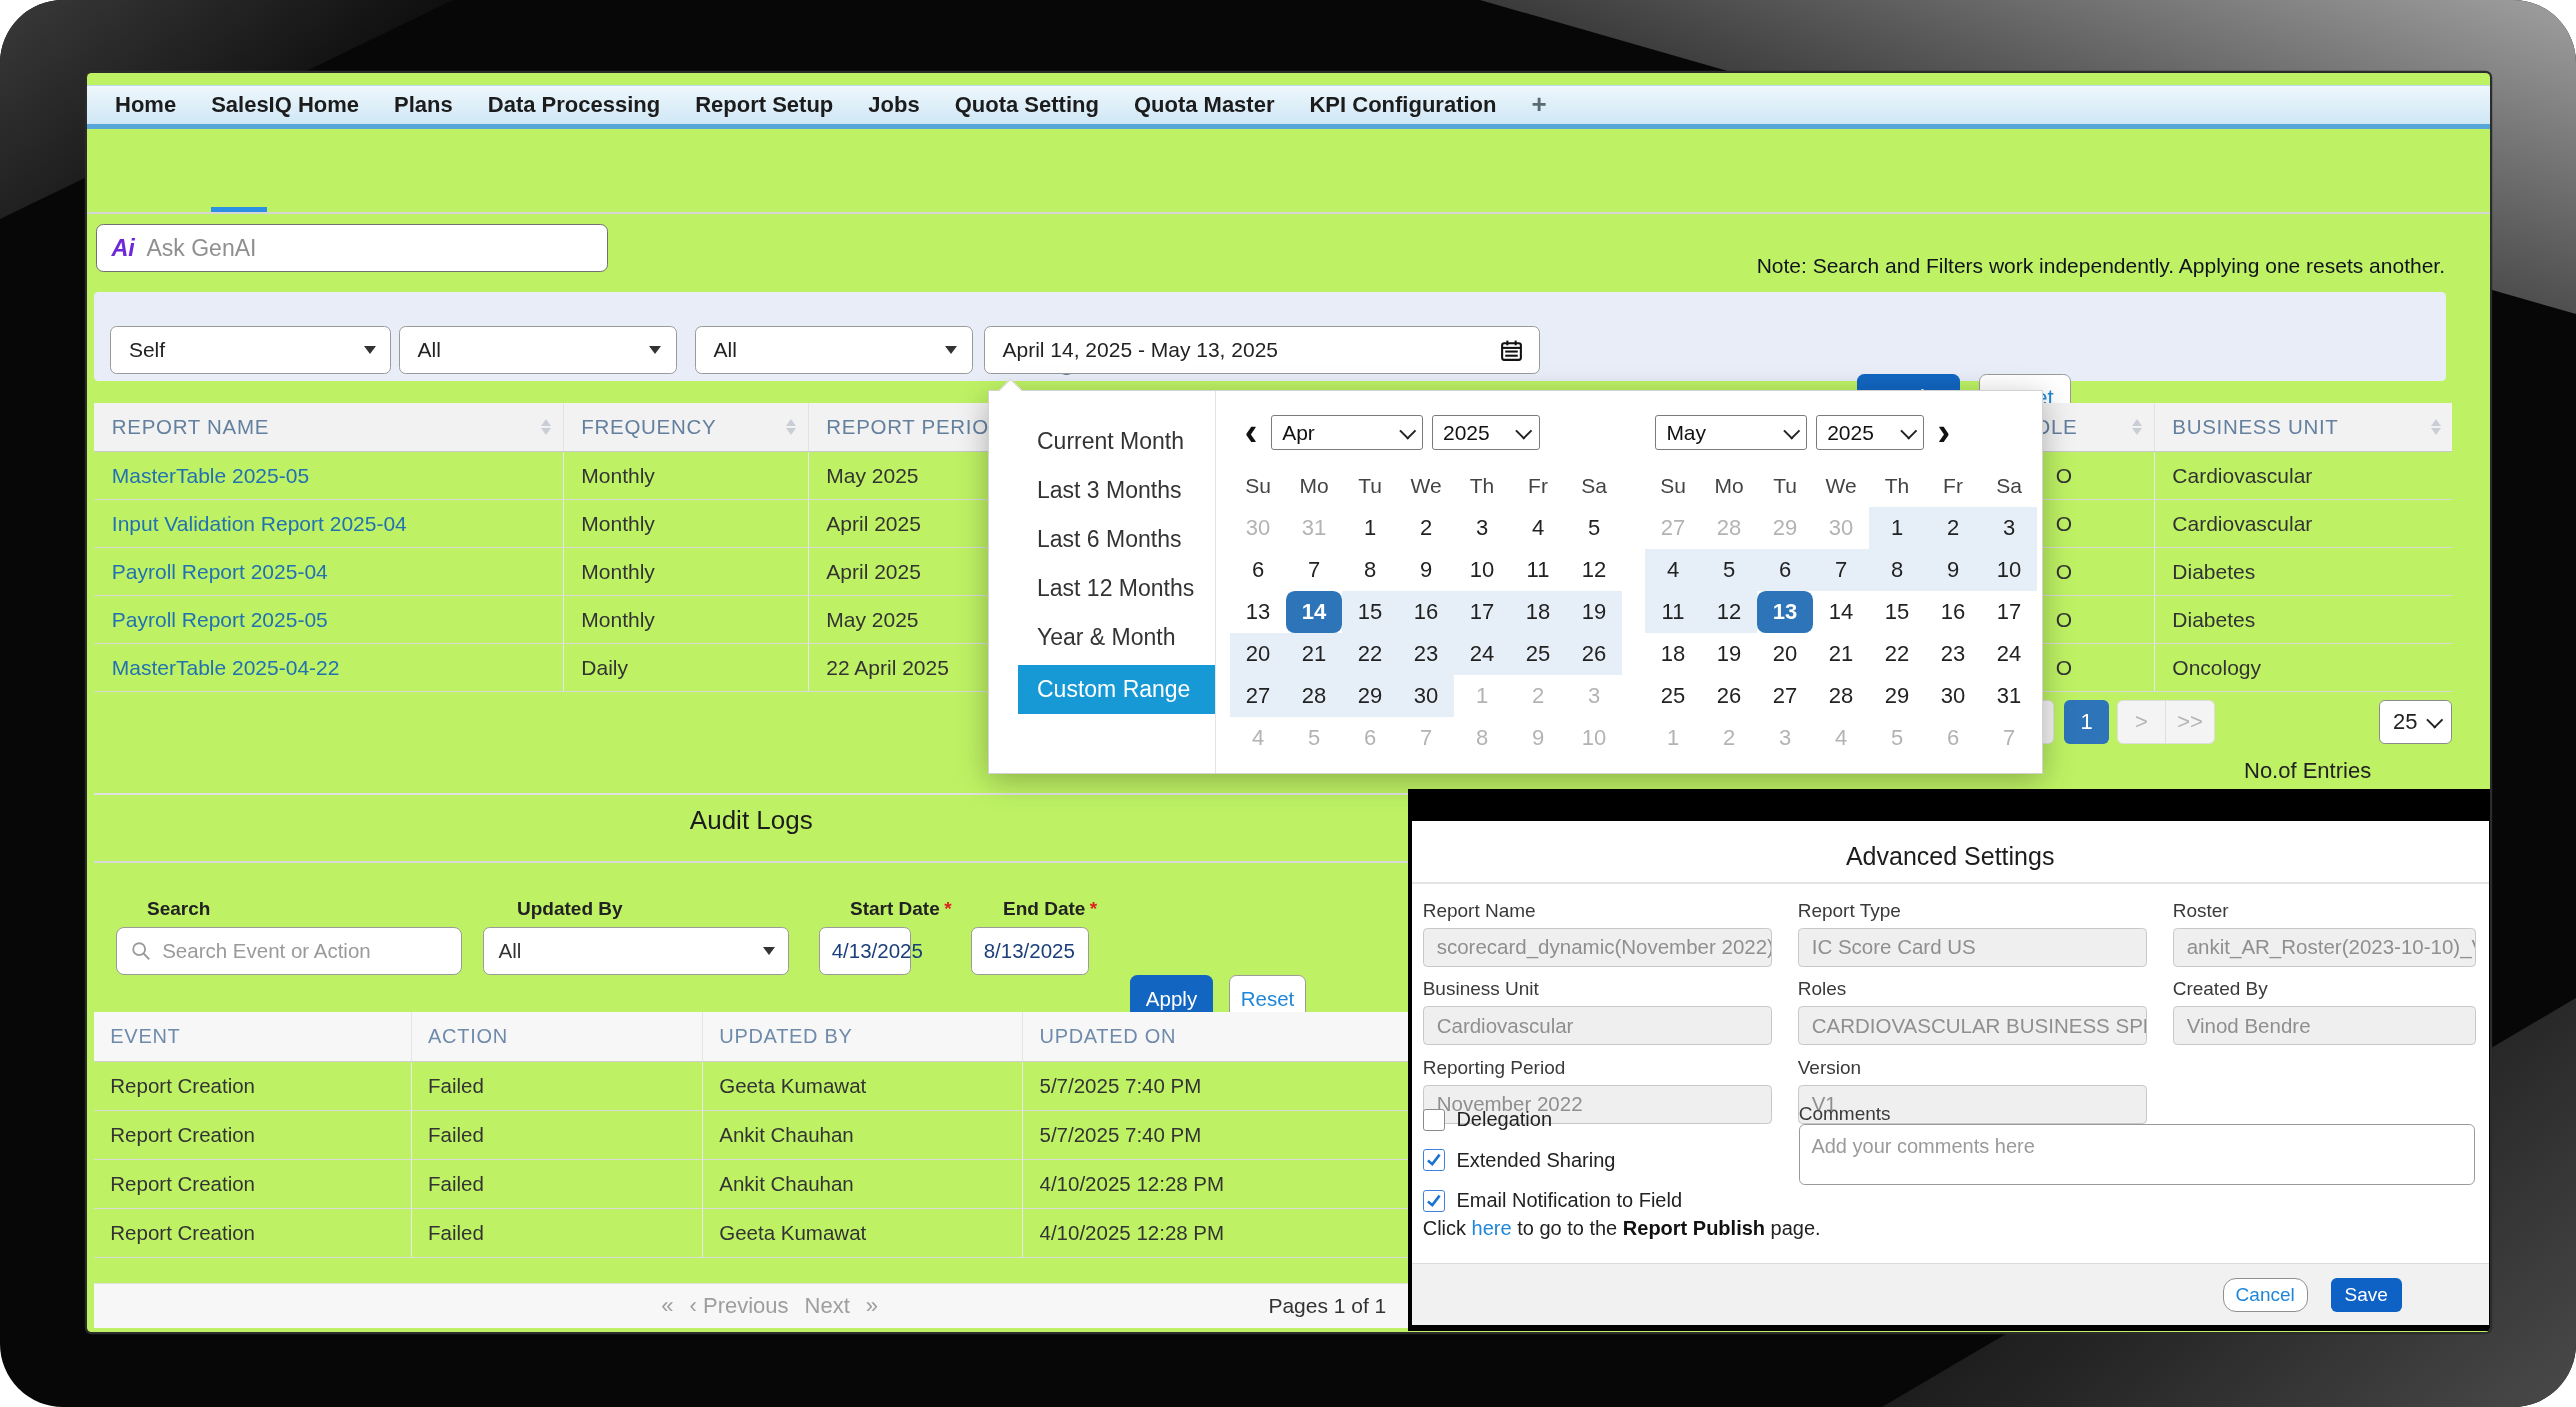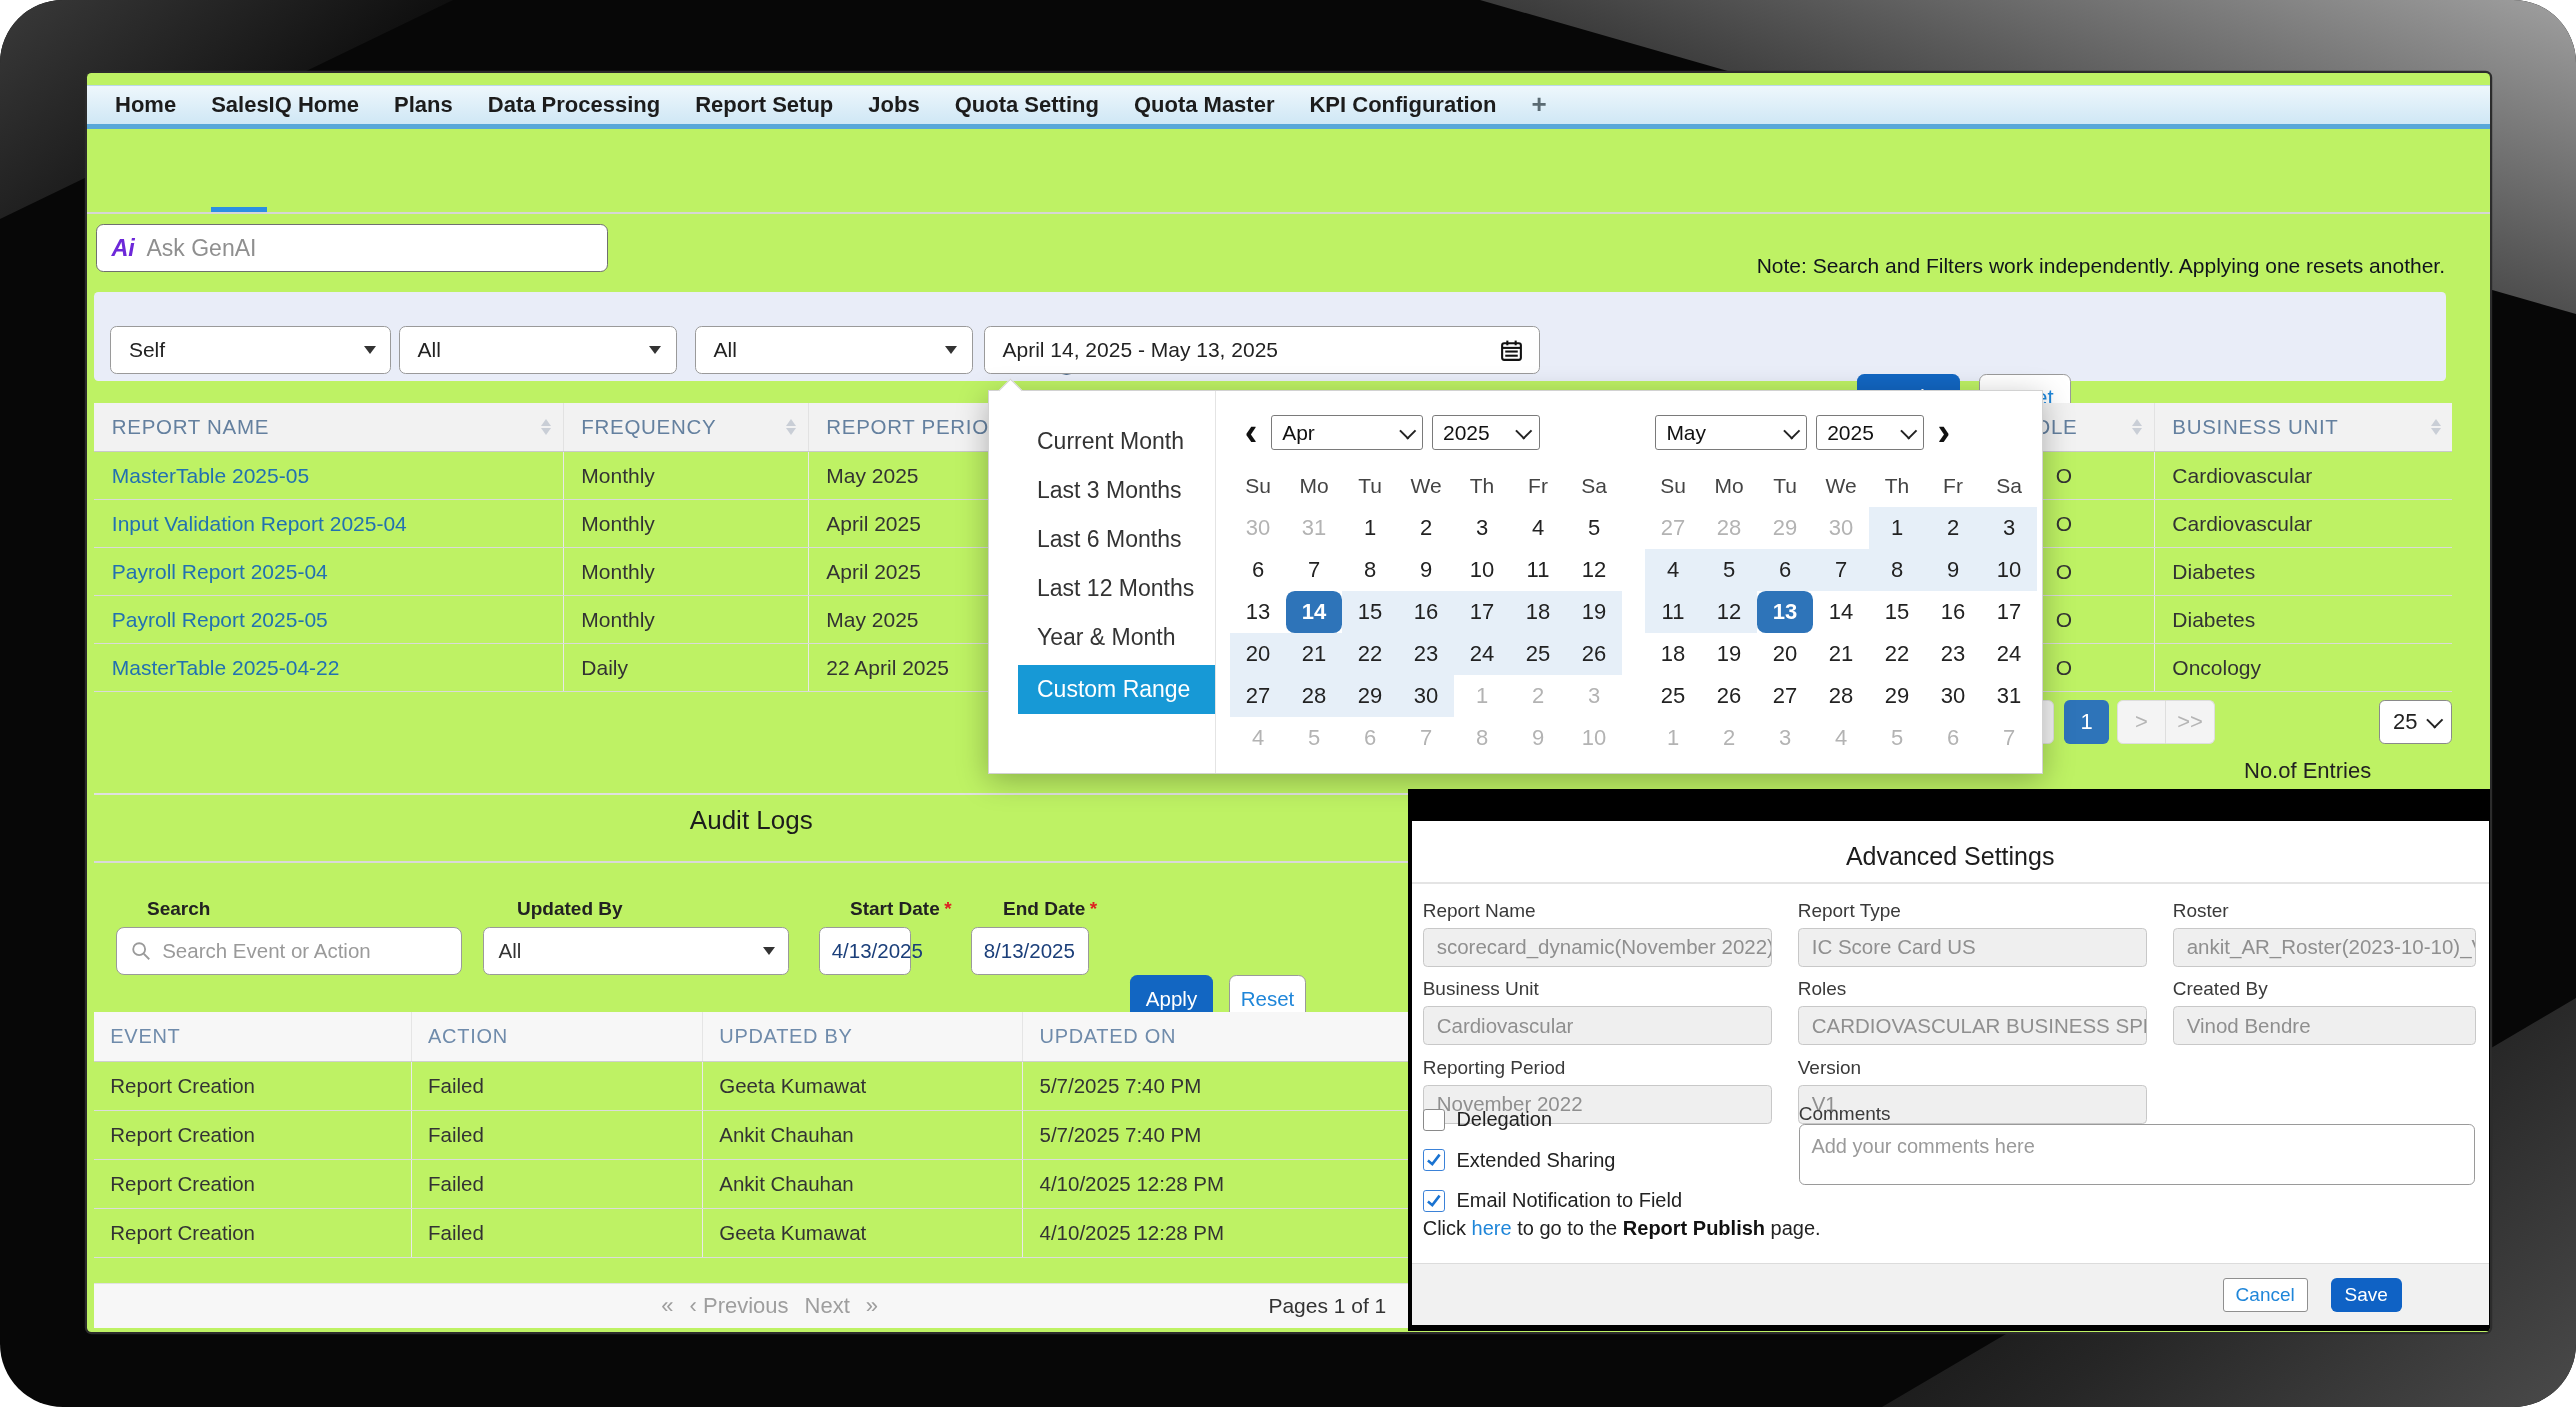--- a/index.html
+++ b/index.html
@@ -141,21 +141,21 @@
   .cb polyline{fill:none;stroke:#1a73d1;stroke-width:3.5;}
   .cblabel{font-size:20px;color:#222;}
   .comments-label{position:absolute;left:387px;top:282px;font-size:19px;color:#3a3a3a;}
   .comments{position:absolute;left:387px;top:303px;width:676px;height:61px;border:1.5px solid #9a9a9a;border-radius:5.8px;
     box-sizing:border-box;padding:10.2px 11.7px;font-size:20px;color:#9a9a9a;background:#fff;}
   .clickline{position:absolute;left:11px;top:396px;font-size:20px;color:#222;}
   .clickline .lnk{color:#1f86d9;cursor:pointer;}
   .clickline b{color:#111;}
   .modal-footer{position:absolute;left:0;bottom:0;width:100%;height:61px;background:#f1f1f1;border-top:1.5px solid #dcdcdc;}
   .btn-cancel{position:absolute;right:181px;top:14px;width:85px;height:34px;background:#fff;border:1.5px solid #8f8f8f;
-    border-radius:3px;color:#1f86d9;font-size:19px;cursor:pointer;}
+    border-radius:13px;color:#1f86d9;font-size:19px;cursor:pointer;}
   .btn-save{position:absolute;right:87px;top:14px;width:71px;height:34px;background:#0f62c5;border:none;
     border-radius:5.8px;color:#fff;font-size:19px;cursor:pointer;}
 </style>
 </head>
 <body>
 
 <div class="frame">
   <div class="wedge wedge-tl"></div>
   <div class="wedge wedge-tr"></div>
   <div class="wedge wedge-br"></div>

